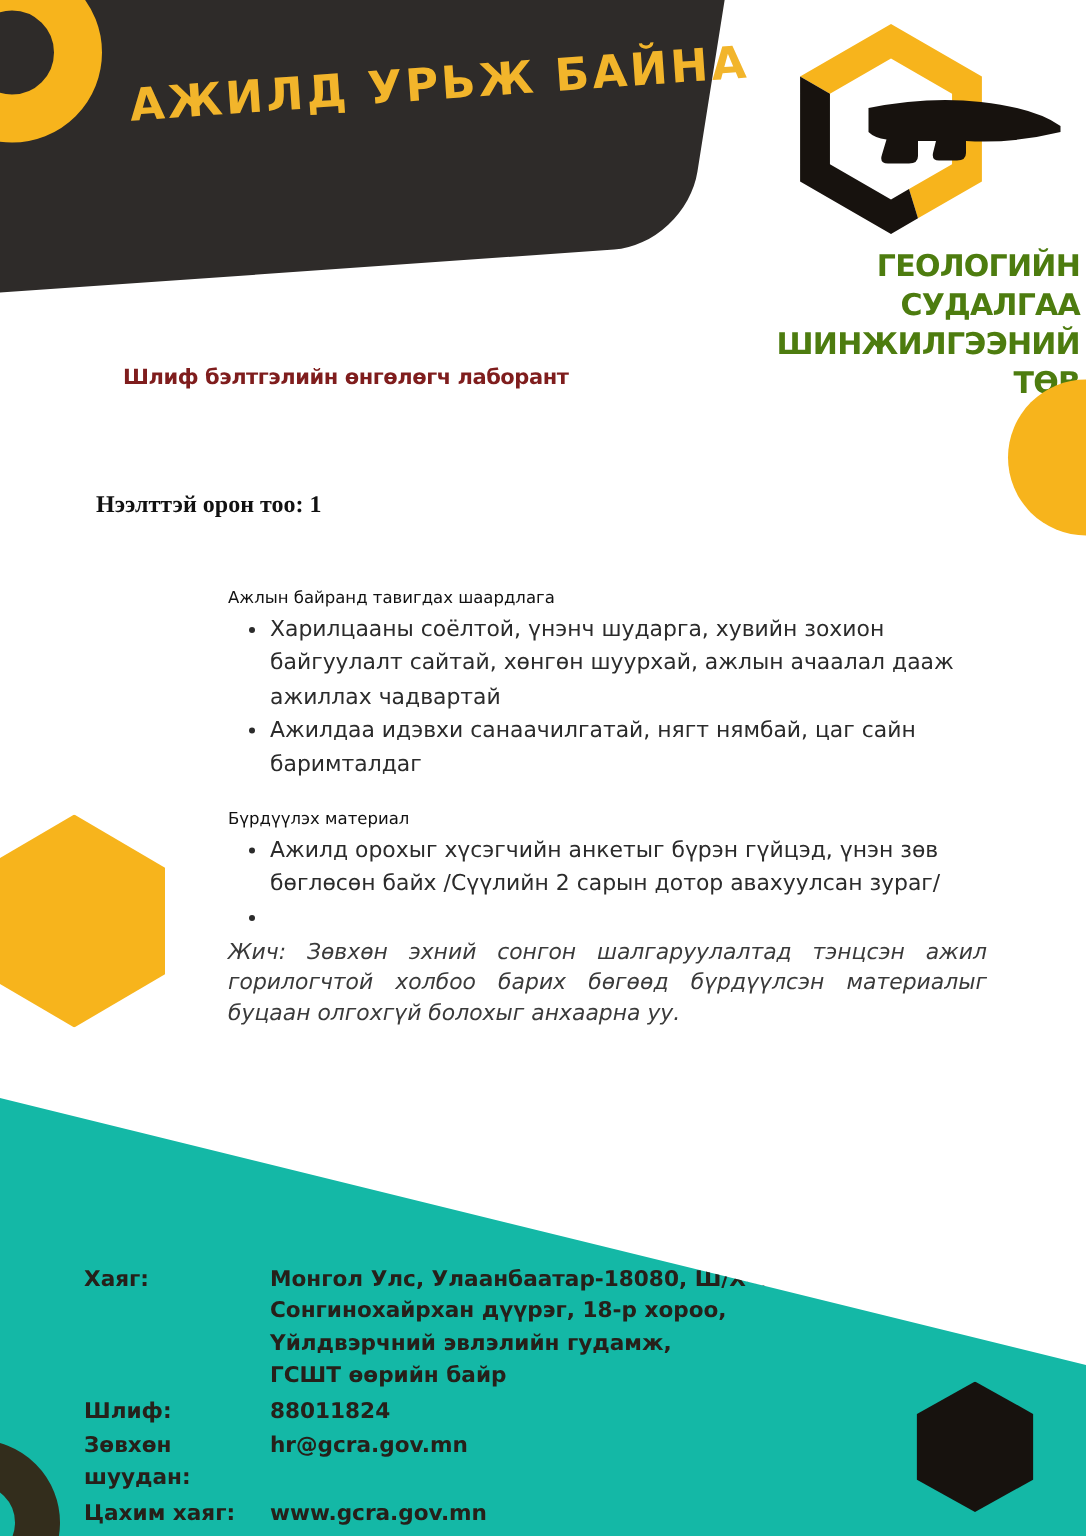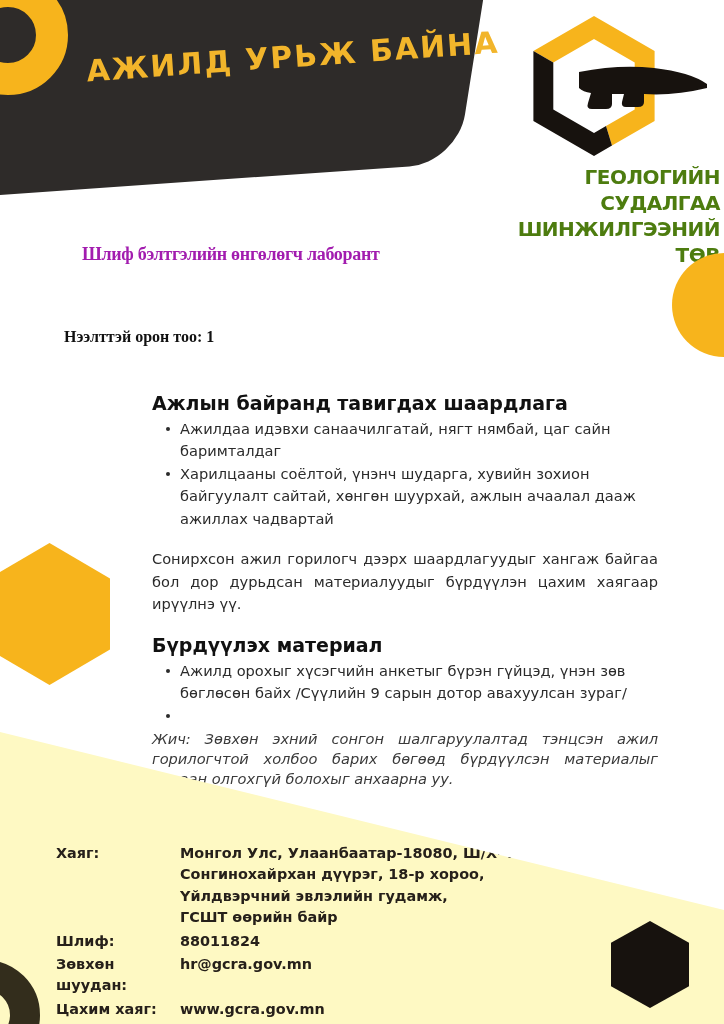--- a/index.html
+++ b/index.html
@@ -28,46 +28,46 @@
   .logo{position:absolute;left:494px;top:8px;width:226px;}
   .logo svg{display:block;}
   .logo-text{
     width:226px;text-align:right;margin-top:4px;
     font-size:20px;font-weight:bold;color:#4d7c0f;line-height:1.3;
     letter-spacing:-0.5px;
   }
   
   .job-title{
     position:absolute;left:82px;top:244px;width:560px;
-    font-size:18px;font-weight:bold;color:#a21caf;letter-spacing:-0.3px;font-family:Liberation Serif, serif;
+    font-size:14px;font-weight:bold;color:#7f1d1d;letter-spacing:-0.3px;
   }
   .openings{
     position:absolute;left:64px;top:328px;
     font-size:16px;font-weight:bold;color:#111;font-family:Liberation Serif, serif;
   }
   .content{position:absolute;left:152px;top:392px;width:506px;font-size:14.6px;}
-  .sec-heading{font-weight:bold;color:#111;font-size:19px;margin:0 0 4px 0;}
+  .sec-heading{font-weight:normal;color:#111;font-size:11px;margin:0 0 4px 0;}
   ul.blist{list-style:none;margin:0 0 0 14px;padding:0;}
   ul.blist li{
     position:relative;padding-left:14px;line-height:22.4px;margin:0;
   }
   .dot{
     position:absolute;left:0;top:9px;width:4px;height:4px;border-radius:50%;
     background:#2b2b2b;display:inline-block;
   }
   .para{margin:18px 0 0 0;line-height:22.6px;text-align:justify;}
   .gap{height:18px;}
   .disclaimer{
     margin:24px 0 0 0;line-height:20.4px;text-align:justify;
     font-style:italic;color:#3a3a3a;
   }
   
   .footer{
     position:absolute;left:0;top:700px;width:724px;height:324px;
-    background:#fef9c3;
+    background:#14b8a6;
     clip-path:polygon(0 32px,724px 210px,724px 324px,0 324px);
   }
   .footer-rows{
     position:absolute;left:56px;top:143px;width:560px;
     display:grid;grid-template-columns:124px auto;row-gap:2px;
     font-size:14.4px;font-weight:bold;color:#26201a;line-height:21.4px;
   }
   .fvalue{white-space:pre-line;}
   
   .hex-left{
@@ -110,37 +110,36 @@
 
   <div class="job-title">Шлиф бэлтгэлийн өнгөлөгч лаборант</div>
   <div class="openings">Нээлттэй орон тоо: 1</div>
 
   <div class="content">
 
     <p class="sec-heading">Ажлын байранд тавигдах шаардлага</p>
     <ul class="blist">
 
         <li>
-          <span class="dot"></span><span>Ажилдаа идэвхи санаачилгатай, нягт нямбай, цаг сайн баримталдаг</span>
+          <span class="dot"></span><span>Харилцааны соёлтой, үнэнч шударга, хувийн зохион байгуулалт сайтай, хөнгөн шуурхай, ажлын ачаалал дааж ажиллах чадвартай</span>
         </li>
 
         <li>
-          <span class="dot"></span><span>Харилцааны соёлтой, үнэнч шударга, хувийн зохион байгуулалт сайтай, хөнгөн шуурхай, ажлын ачаалал дааж ажиллах чадвартай</span>
+          <span class="dot"></span><span>Ажилдаа идэвхи санаачилгатай, нягт нямбай, цаг сайн баримталдаг</span>
         </li>
       </ul>
 
-    <p class="para">Сонирхсон ажил горилогч дээрх шаардлагуудыг хангаж байгаа бол дор дурьдсан материалуудыг бүрдүүлэн цахим хаягаар ирүүлнэ үү.</p>
 
     <div class="gap"></div>
 
     <p class="sec-heading">Бүрдүүлэх материал</p>
     <ul class="blist">
 
         <li>
-          <span class="dot"></span><span>Ажилд орохыг хүсэгчийн анкетыг бүрэн гүйцэд, үнэн зөв бөглөсөн байх  /Сүүлийн 9 сарын дотор авахуулсан зураг/</span>
+          <span class="dot"></span><span>Ажилд орохыг хүсэгчийн анкетыг бүрэн гүйцэд, үнэн зөв бөглөсөн байх  /Сүүлийн 2 сарын дотор авахуулсан зураг/</span>
         </li>
 
 
 
         <li>
           <span class="dot"></span>
         </li>
       </ul>
 
     <p class="disclaimer">Жич: Зөвхөн эхний сонгон шалгаруулалтад тэнцсэн ажил горилогчтой холбоо барих бөгөөд бүрдүүлсэн материалыг буцаан олгохгүй болохыг анхаарна уу.</p>

